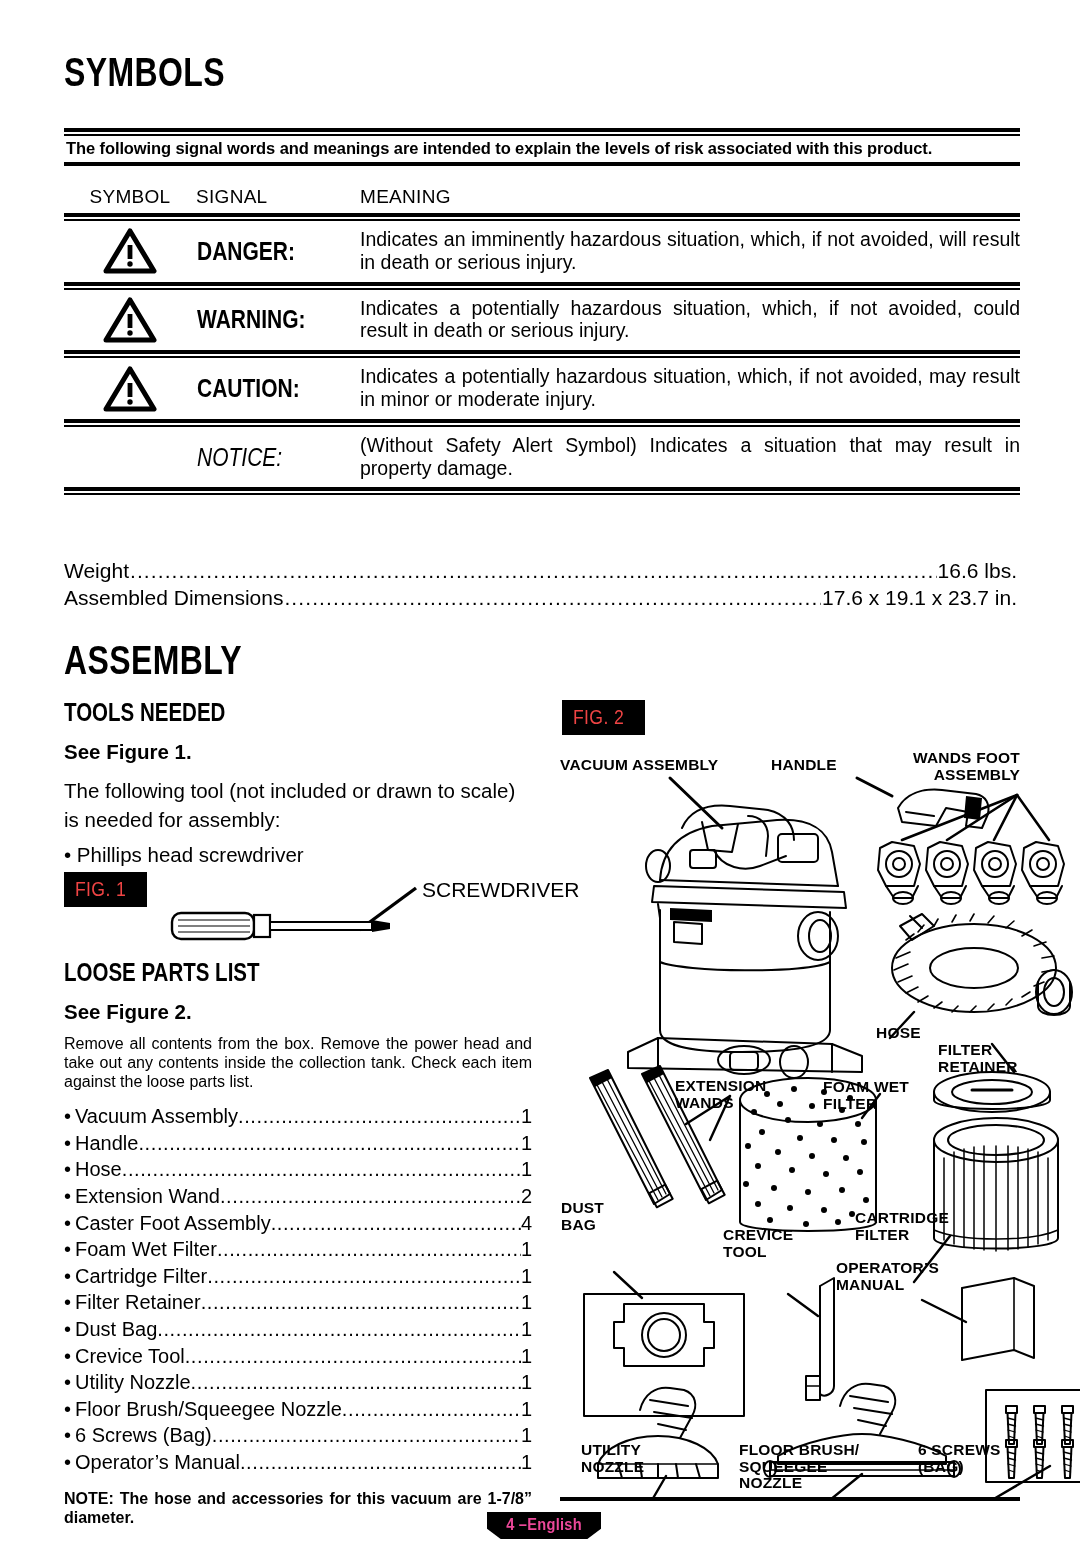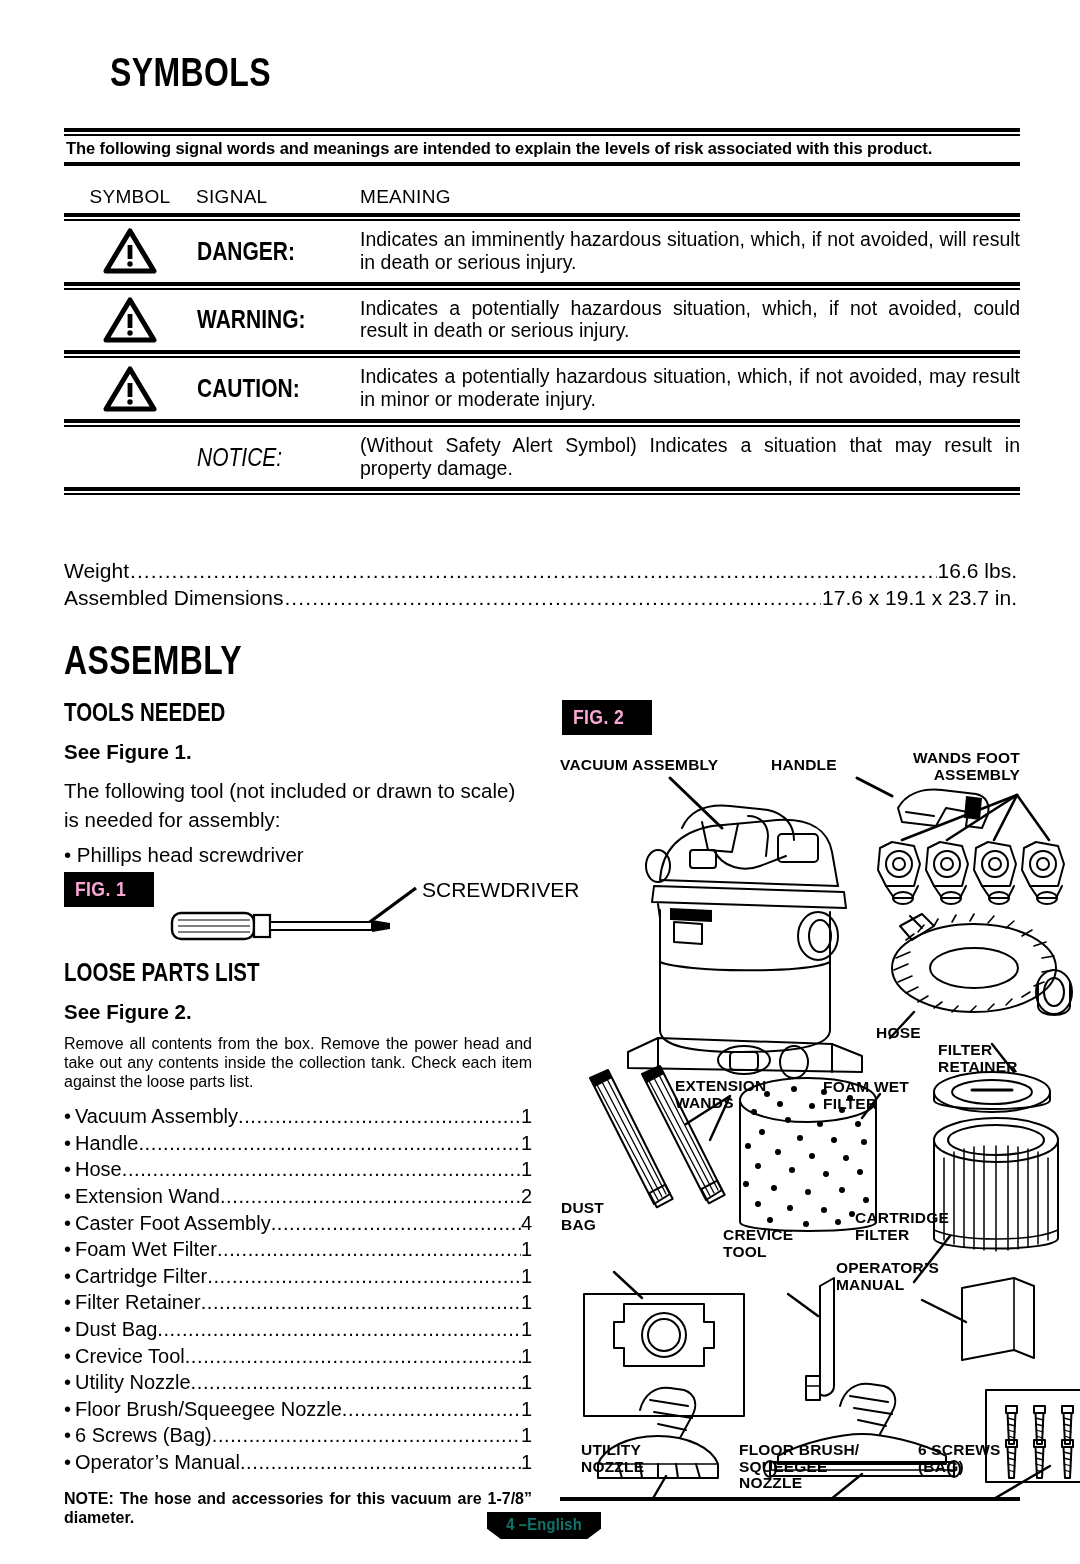--- a/index.html
+++ b/index.html
@@ -81,22 +81,22 @@
   }
   .spec-val { flex: 0 0 auto; }
 
   
   .col-left { position: absolute; left: 0; top: 645px; width: 472px; }
   .body-txt { font-size: 20.5px; line-height: 1.45; }
   .bold-txt { font-size: 20.5px; font-weight: bold; line-height: 1.4; }
   .just-txt { font-size: 16px; line-height: 1.2; text-align: justify; text-align-last: left; }
 
   .fig-tag {
-    display: inline-block; background: #000; color: #f9a8d4;
-    font-weight: bold; font-size: 21px; padding: 5px 18px 6px 11px;
+    display: inline-block; background: #000; color: #ef4444;
+    font-weight: normal; font-size: 21px; padding: 5px 11px 6px 11px;
     letter-spacing: 0.4px;
   }
   .fig-tag span { display: inline-block; transform: scaleX(0.84); transform-origin: left center; }
 
   .parts-list { margin-top: 4px; }
   .part-row {
     display: flex; align-items: baseline;
     font-size: 20px; line-height: 1.33; white-space: nowrap;
   }
   .part-bullet { flex: 0 0 auto; padding-right: 4px; }
@@ -109,32 +109,32 @@
   .dlabel {
     position: absolute; font-size: 15.5px; font-weight: bold;
     line-height: 1.08; letter-spacing: 0.2px; white-space: pre;
   }
   .dlabel.rgt { text-align: right; }
 
   
   .foot-rule { position: absolute; left: 560px; top: 1497px; width: 460px; height: 4px; background: #000; }
   .foot-badge {
     position: absolute; left: 487px; top: 1512px;
-    background: #000; color: #0f766e; font-weight: bold; font-size: 17px;
+    background: #000; color: #ec4899; font-weight: bold; font-size: 17px;
     padding: 3px 13px 4px 13px; letter-spacing: 0.3px;
     clip-path: polygon(0 0, 100% 0, 100% 62%, 88% 100%, 12% 100%, 0 62%);
   }
   .foot-badge span { display: inline-block; transform: scaleX(0.86); }
 </style>
 </head>
 <body>
 
 <div class="page">
 
-  <div style="position:absolute; left:0; top:52px; width:956px;margin-left:46px;">
+  <div style="position:absolute; left:0; top:52px; width:956px;">
     <div class="section-title">SYMBOLS</div>
   </div>
 
   <div style="position:absolute; left:0; top:128px; width:956px;">
     <div class="rule-thick"></div>
     <div class="rule-gap"></div>
     <div class="rule-thin"></div>
     <div class="intro-line">The following signal words and meanings are intended to explain the levels of risk associated with this product.</div>
     <div class="rule-thick"></div>
 

